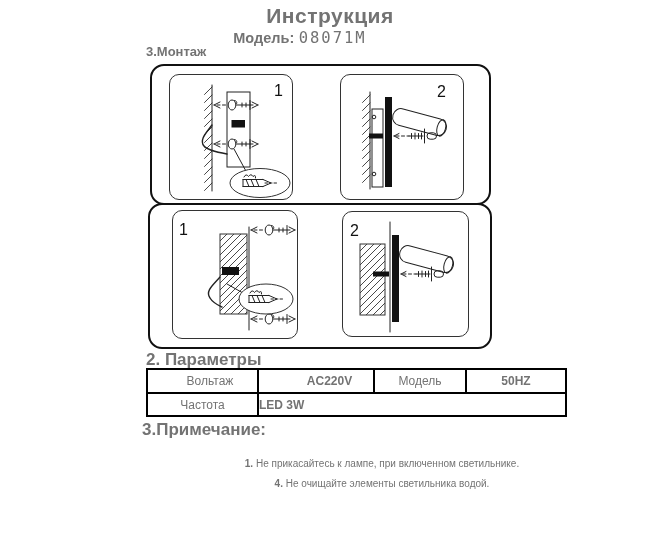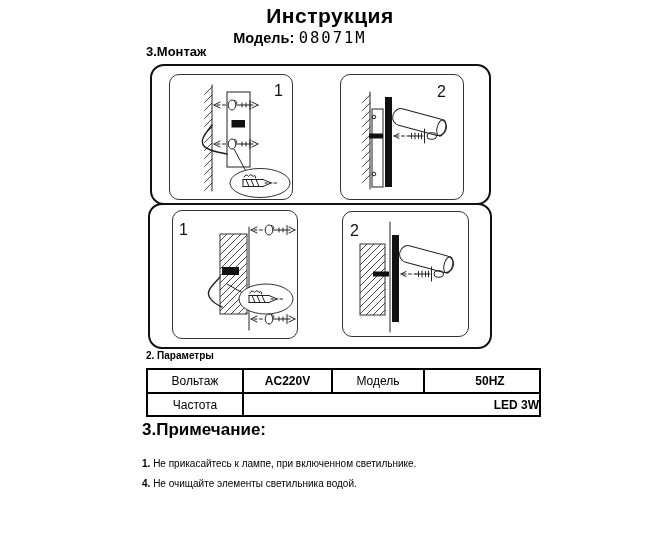--- a/index.html
+++ b/index.html
@@ -1,41 +1,41 @@
 <!DOCTYPE html>
 <html><head>
 <meta charset="utf-8">
 <style>
   html,body{margin:0;padding:0;background:#fff;}
   .page{position:relative;width:660px;height:550px;background:#ffffff;overflow:hidden;
-        font-family:"Liberation Sans",sans-serif;color:#000000;}
+        font-family:"Liberation Sans",sans-serif;color:#737373;}
   .abs{position:absolute;}
   .page-title{top:4px;left:0;width:660px;text-align:center;font-size:21px;font-weight:bold;letter-spacing:.5px;}
   .model-line{top:29px;left:0;width:600px;text-align:center;}
   .model-label{font-size:14.5px;font-weight:bold;}
   .model-value{font-size:15.5px;font-family:"DejaVu Sans Mono",monospace;letter-spacing:2px;font-weight:400;}
   .sec-h{font-weight:bold;}
   .sec-montage{left:146px;top:44px;font-size:13px;}
-  .sec-params{left:146px;top:350px;font-size:10px;}
+  .sec-params{left:146px;top:350px;font-size:17px;}
   .sec-notes{left:142px;top:420px;font-size:17px;}
   .mbox{border:2px solid #111;border-radius:14px;background:#fff;}
   .box1{left:150px;top:64px;width:337px;height:137px;}
   .box2{left:148px;top:203px;width:340px;height:142px;}
   .panel{border:1.3px solid #333;border-radius:10px;background:#fff;}
   .panel svg{position:absolute;left:0;top:0;overflow:visible;}
   .pA{left:17px;top:8px;width:122px;height:124px;}
   .pB{left:188px;top:8px;width:122px;height:124px;}
   .pC{left:22px;top:5px;width:124px;height:127px;}
   .pD{left:192px;top:6px;width:125px;height:124px;}
   .stepnum{font-size:16px;fill:#111;font-family:"Liberation Sans",sans-serif;}
   .ptable{left:146px;top:368px;border-collapse:collapse;table-layout:fixed;}
   .ptable td{border:2px solid #000;font-size:12px;text-align:center;padding:0;vertical-align:middle;}
   .ptable .val{font-weight:bold;}
-  .ptable .power-val{text-align:right;padding-left:14px;}
-  .notes{left:142px;top:456px;width:480px;font-size:10px;line-height:15px;}
+  .ptable .power-val{text-align:left;}
+  .notes{left:142px;top:456px;width:480px;font-size:10px;line-height:15px;text-align:center;}
   .note{white-space:pre-line;margin:0 0 0 0;}
   .note-1{margin-bottom:5px;}
   .note b{font-weight:bold;}
   line,path{stroke-linecap:round;}
 </style>
 </head>
 <body>
 
 <div class="page">
 
@@ -142,24 +142,24 @@
         <text class="stepnum" x="7" y="24">2</text>
       </svg>
     </div>
   </div>
 
   <div class="abs sec-h sec-params">2. Параметры</div>
 
   <table class="abs ptable">
     <tbody>
         <tr>
-      <td style="width:94px;height:22px;">Вольтаж</td>
-      <td class="val" style="width:87px;">AC220V</td>
+      <td style="width:94px;height:22px;padding-left:15px;">Вольтаж</td>
+      <td class="val" style="width:87px;padding-left:27px;">AC220V</td>
       <td style="width:90px;">Модель</td>
-      <td class="val" style="width:98px;padding-left:16px;">50HZ</td>
+      <td class="val" style="width:98px;">50HZ</td>
     </tr>
     <tr>
       <td style="height:21px;">Частота</td>
       <td class="val power-val" colspan="3">LED 3W</td>
     </tr>
   </tbody>
     </table>
 
   <div class="abs sec-h sec-notes">3.Примечание:</div>
 

